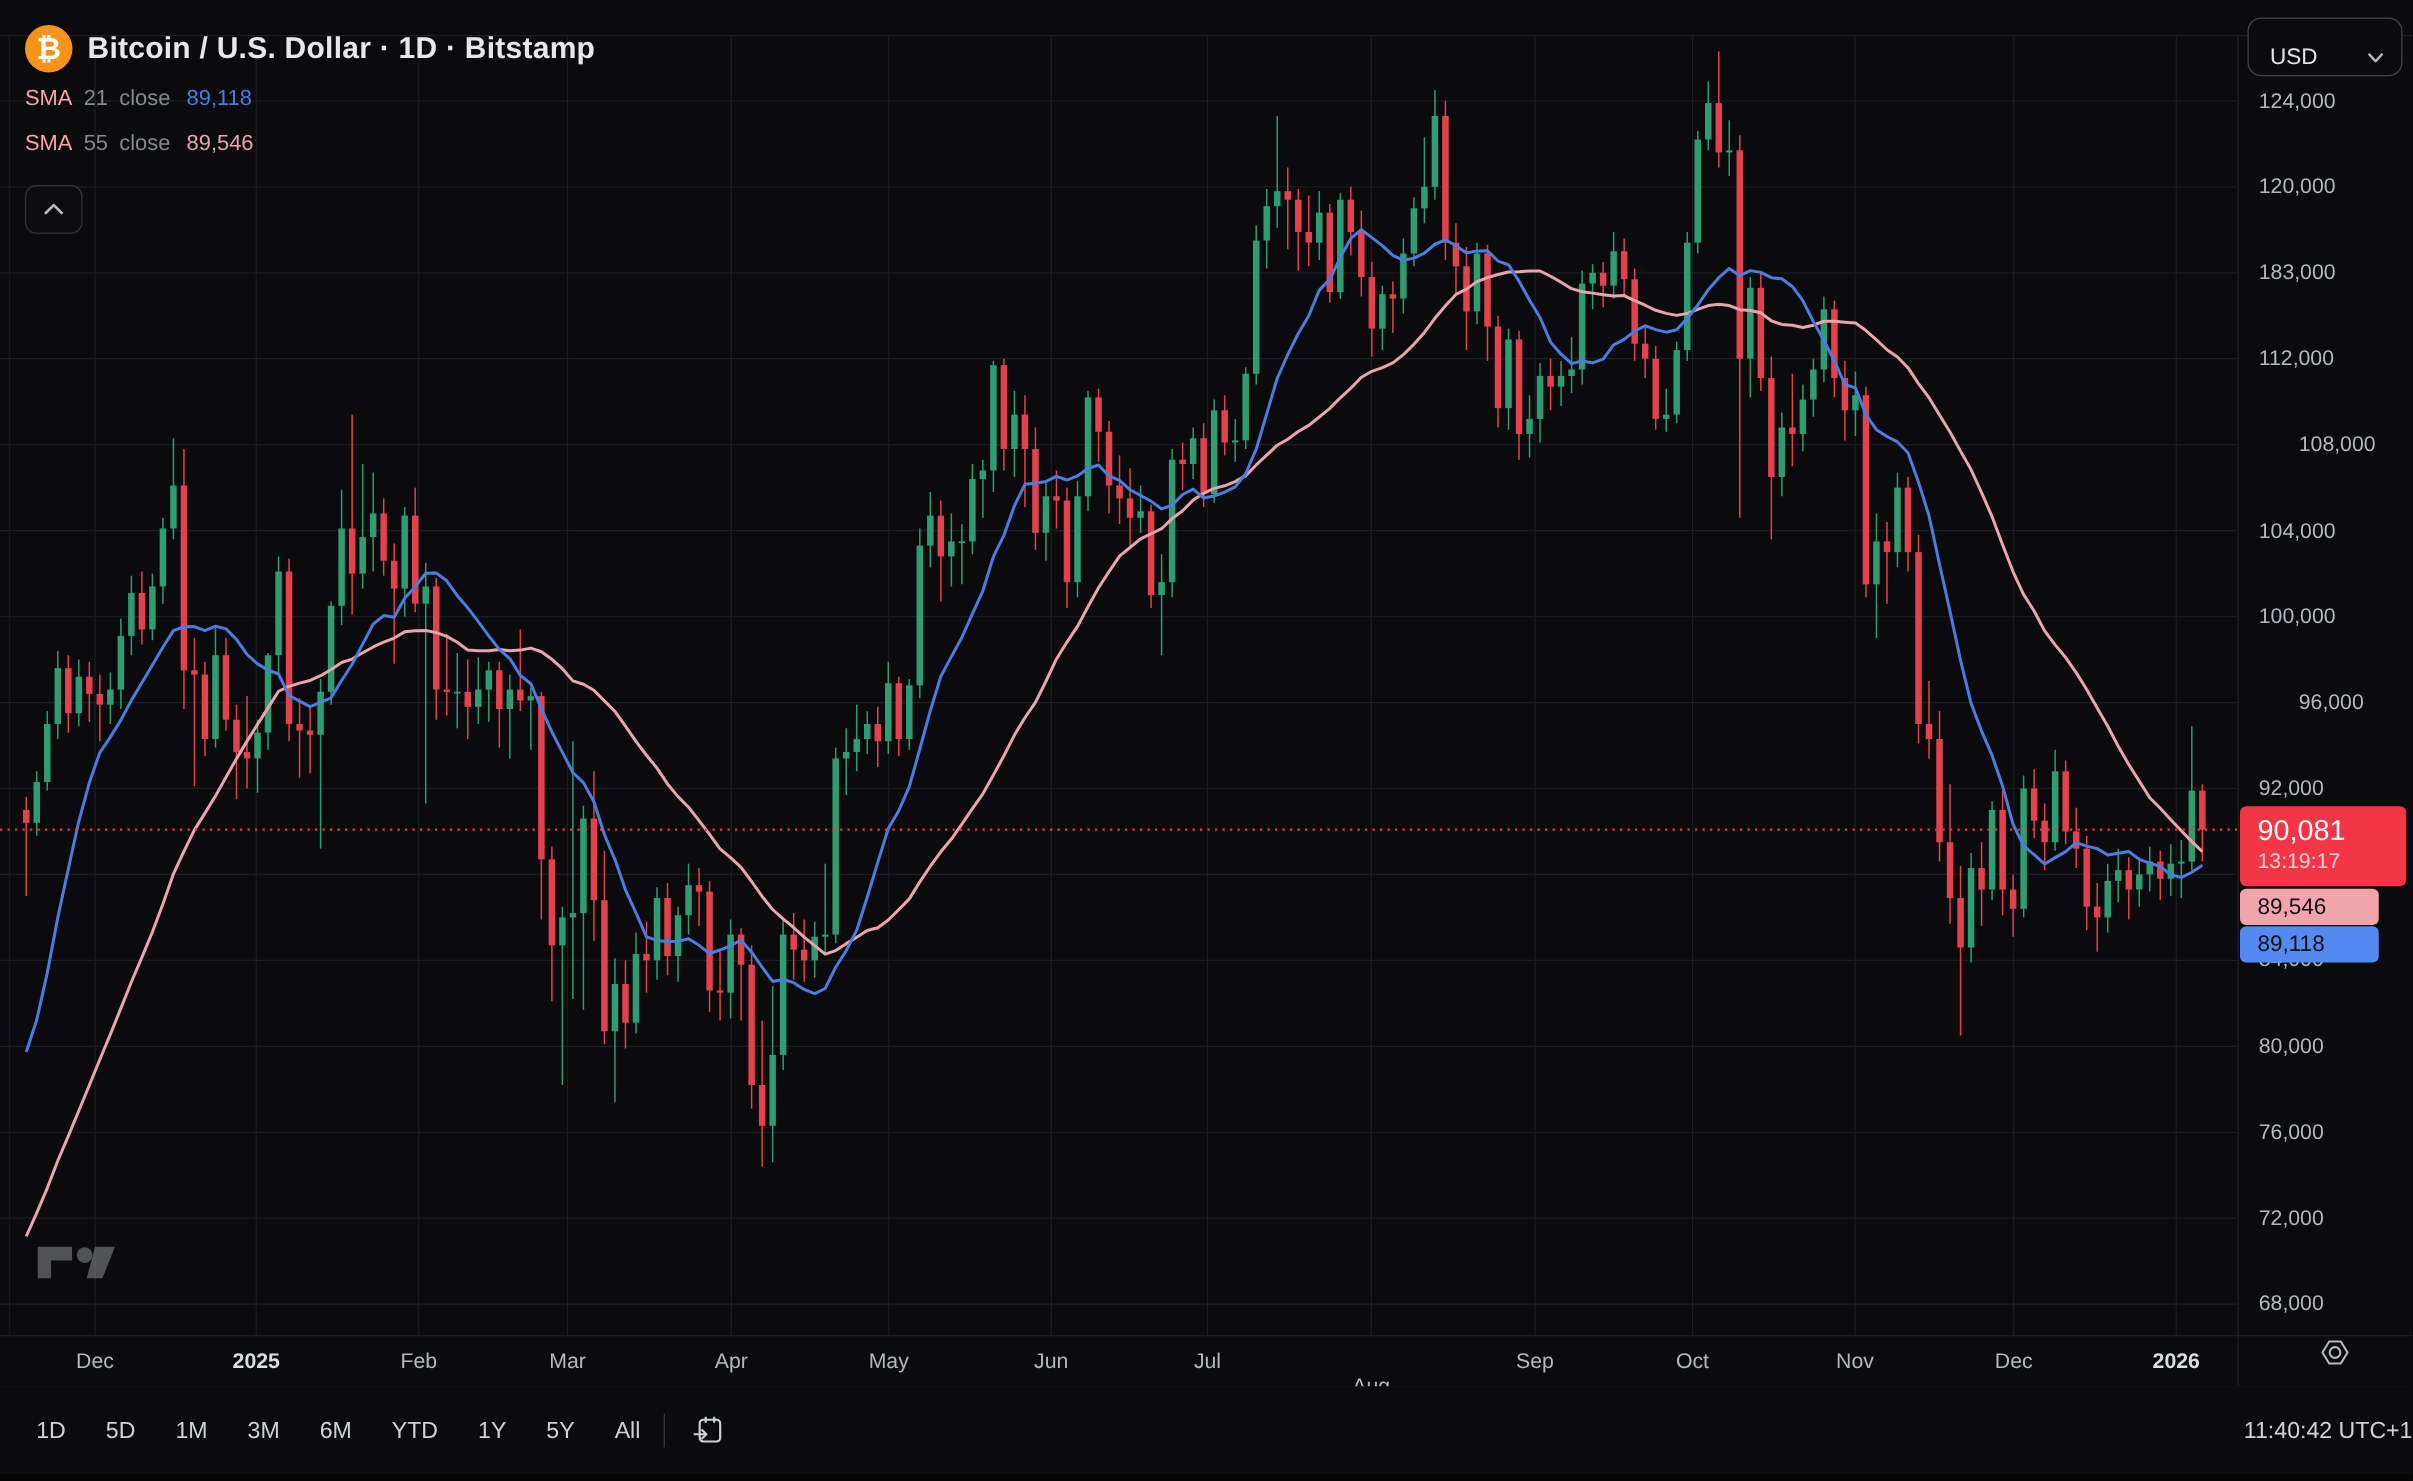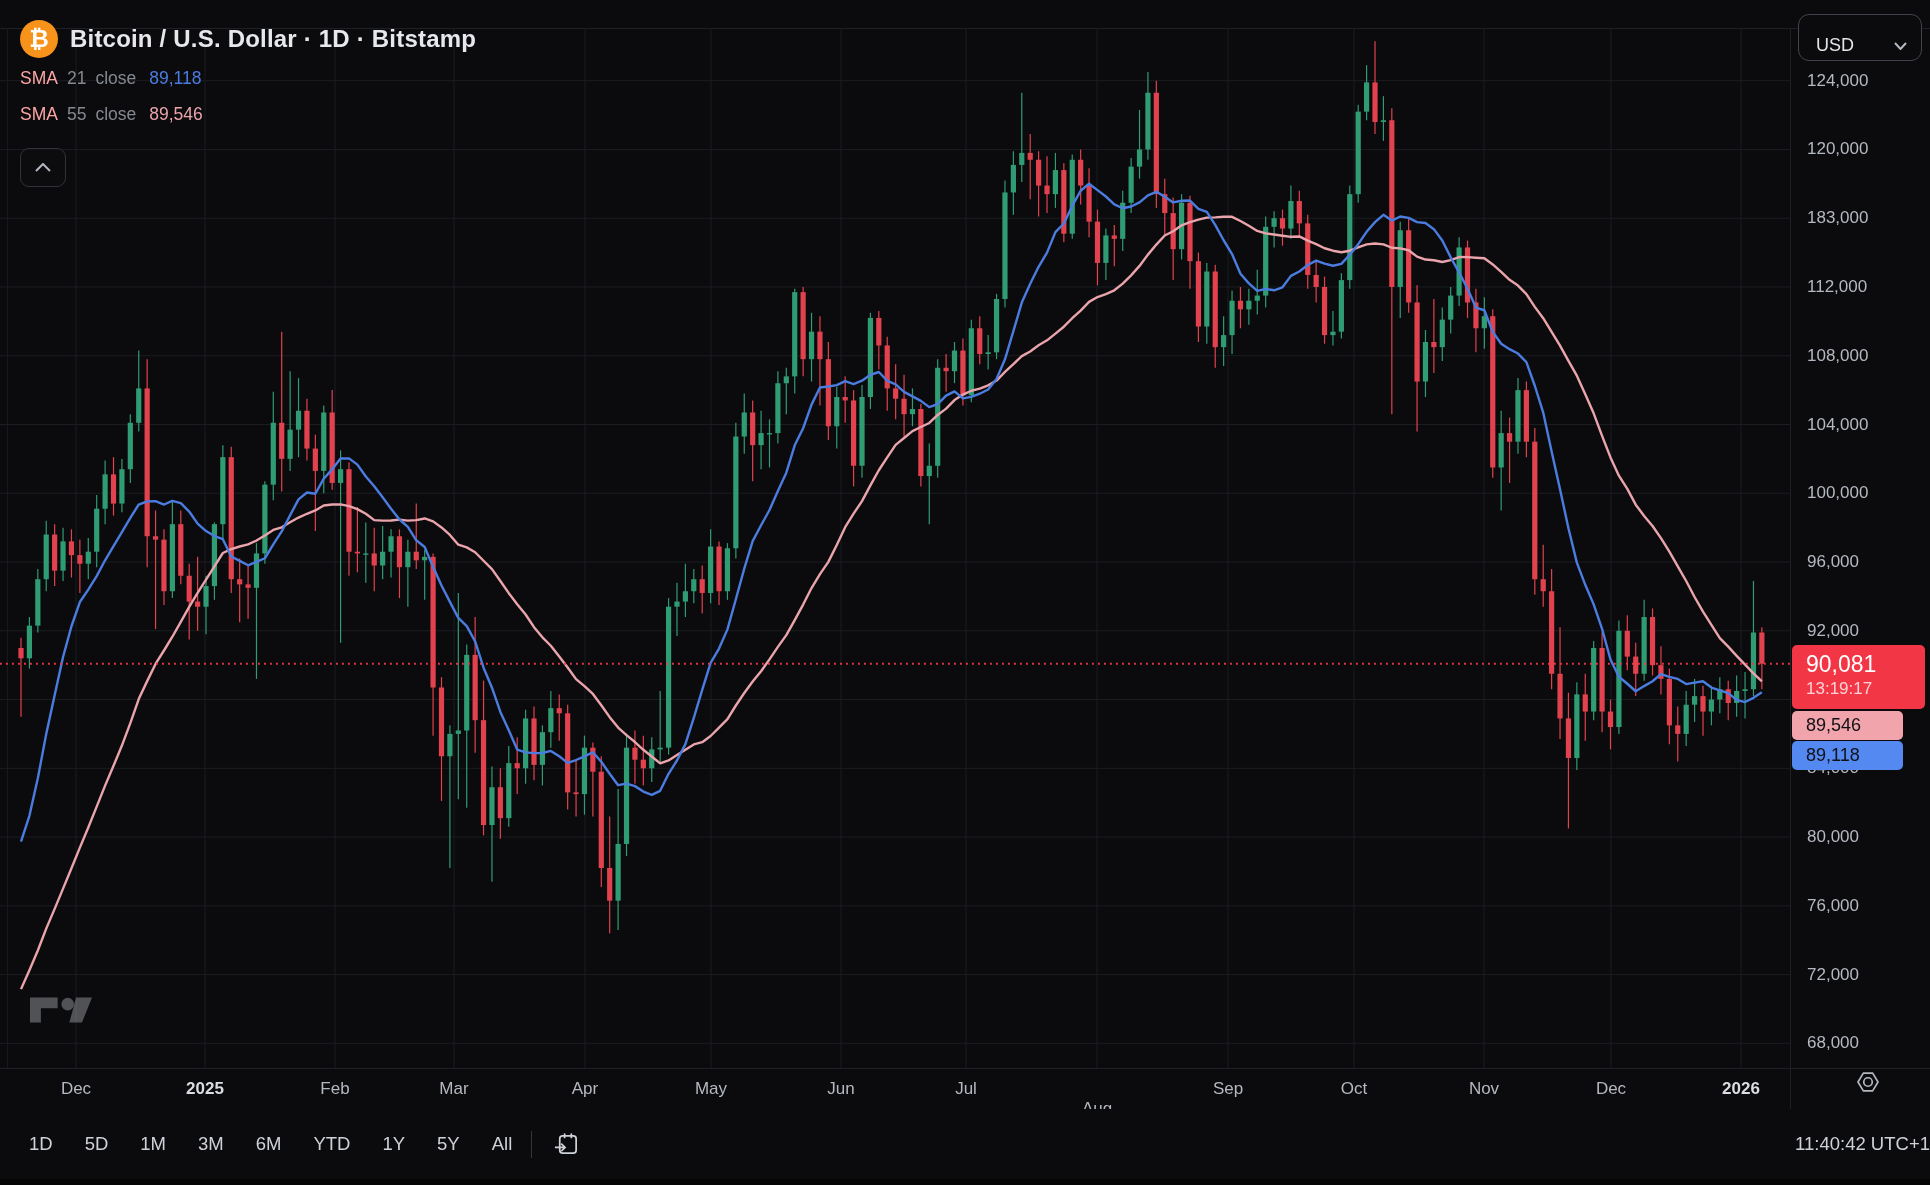--- a/index.html
+++ b/index.html
@@ -548,24 +548,24 @@
     <svg width="13" height="8" viewBox="0 0 13 8">
       <polyline points="1,1 6.5,7 12,1" fill="none" stroke="#b4b8c0" stroke-width="2"></polyline>
     </svg>
   </div>
 
   <div id="price-axis">
       <div class="price-label" style="top: 69.7px;">124,000</div>
       <div class="price-label" style="top: 138.46px;">120,000</div>
       <div class="price-label" style="top: 207.22px;">183,000</div>
       <div class="price-label" style="top: 275.98px;">112,000</div>
-      <div class="price-label" style="top: 344.74px;">108,000</div>
+      <div class="price-label" style="top: 344.74px; margin-left: 32px;">108,000</div>
       <div class="price-label" style="top: 413.5px;">104,000</div>
       <div class="price-label" style="top: 482.26px;">100,000</div>
-      <div class="price-label" style="top: 551.02px;">96,000</div>
+      <div class="price-label" style="top: 551.02px; margin-left: 32px;">96,000</div>
       <div class="price-label" style="top: 619.78px;">92,000</div>
       <div class="price-label" style="top: 688.54px;">88,000</div>
       <div class="price-label" style="top: 757.3px;">84,000</div>
       <div class="price-label" style="top: 826.06px;">80,000</div>
       <div class="price-label" style="top: 894.82px;">76,000</div>
       <div class="price-label" style="top: 963.58px;">72,000</div>
       <div class="price-label" style="top: 1032.34px;">68,000</div>
     </div>
 
   <div class="tag" id="tag-last">

